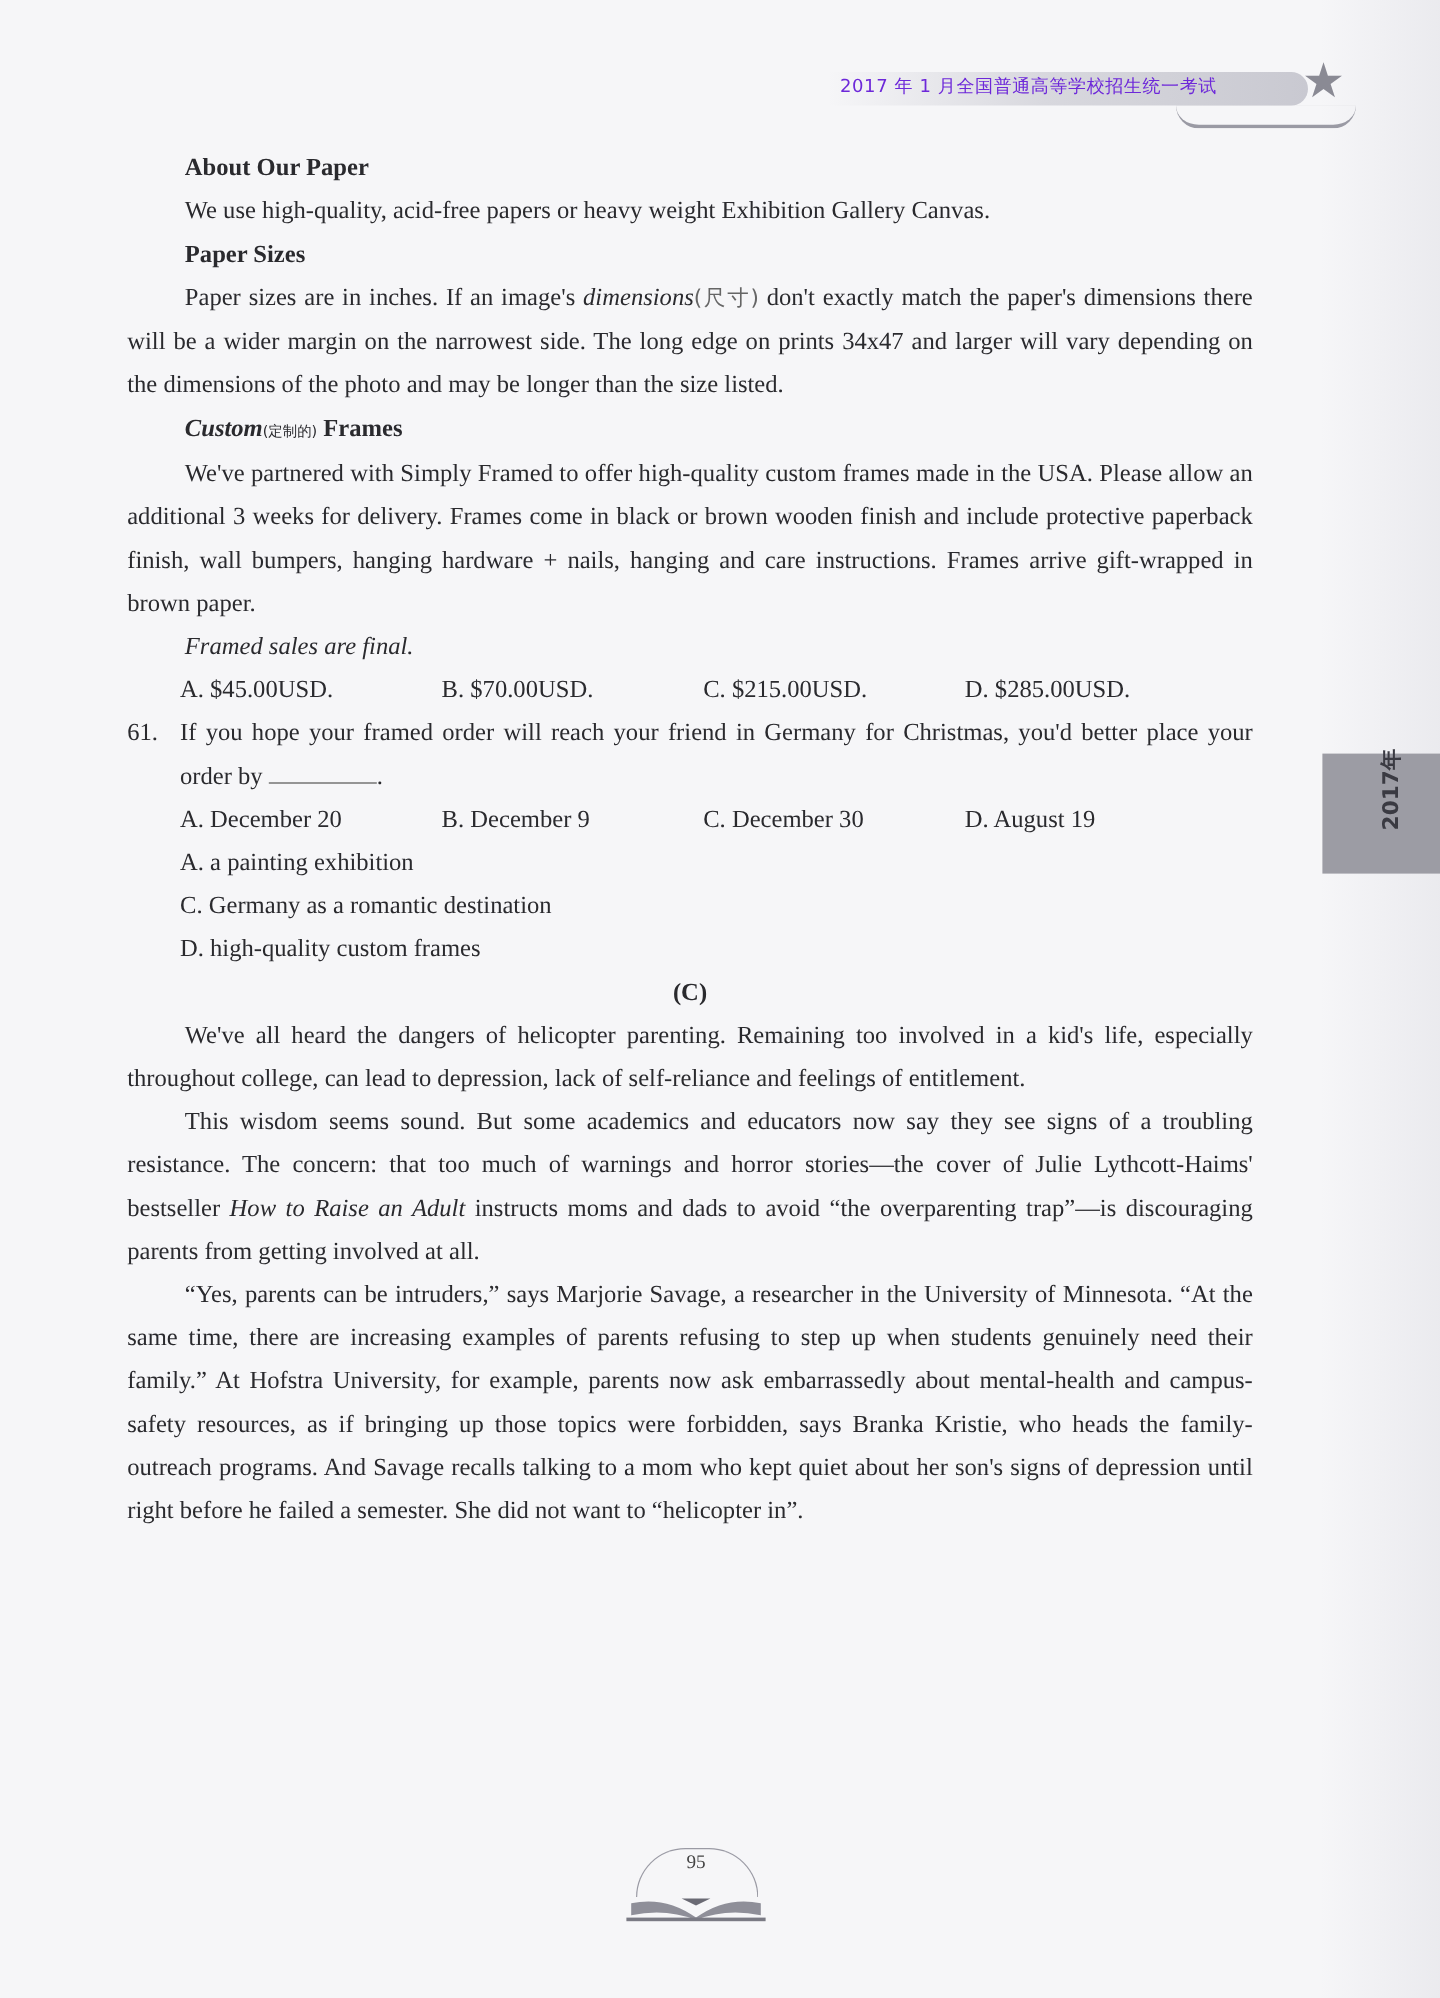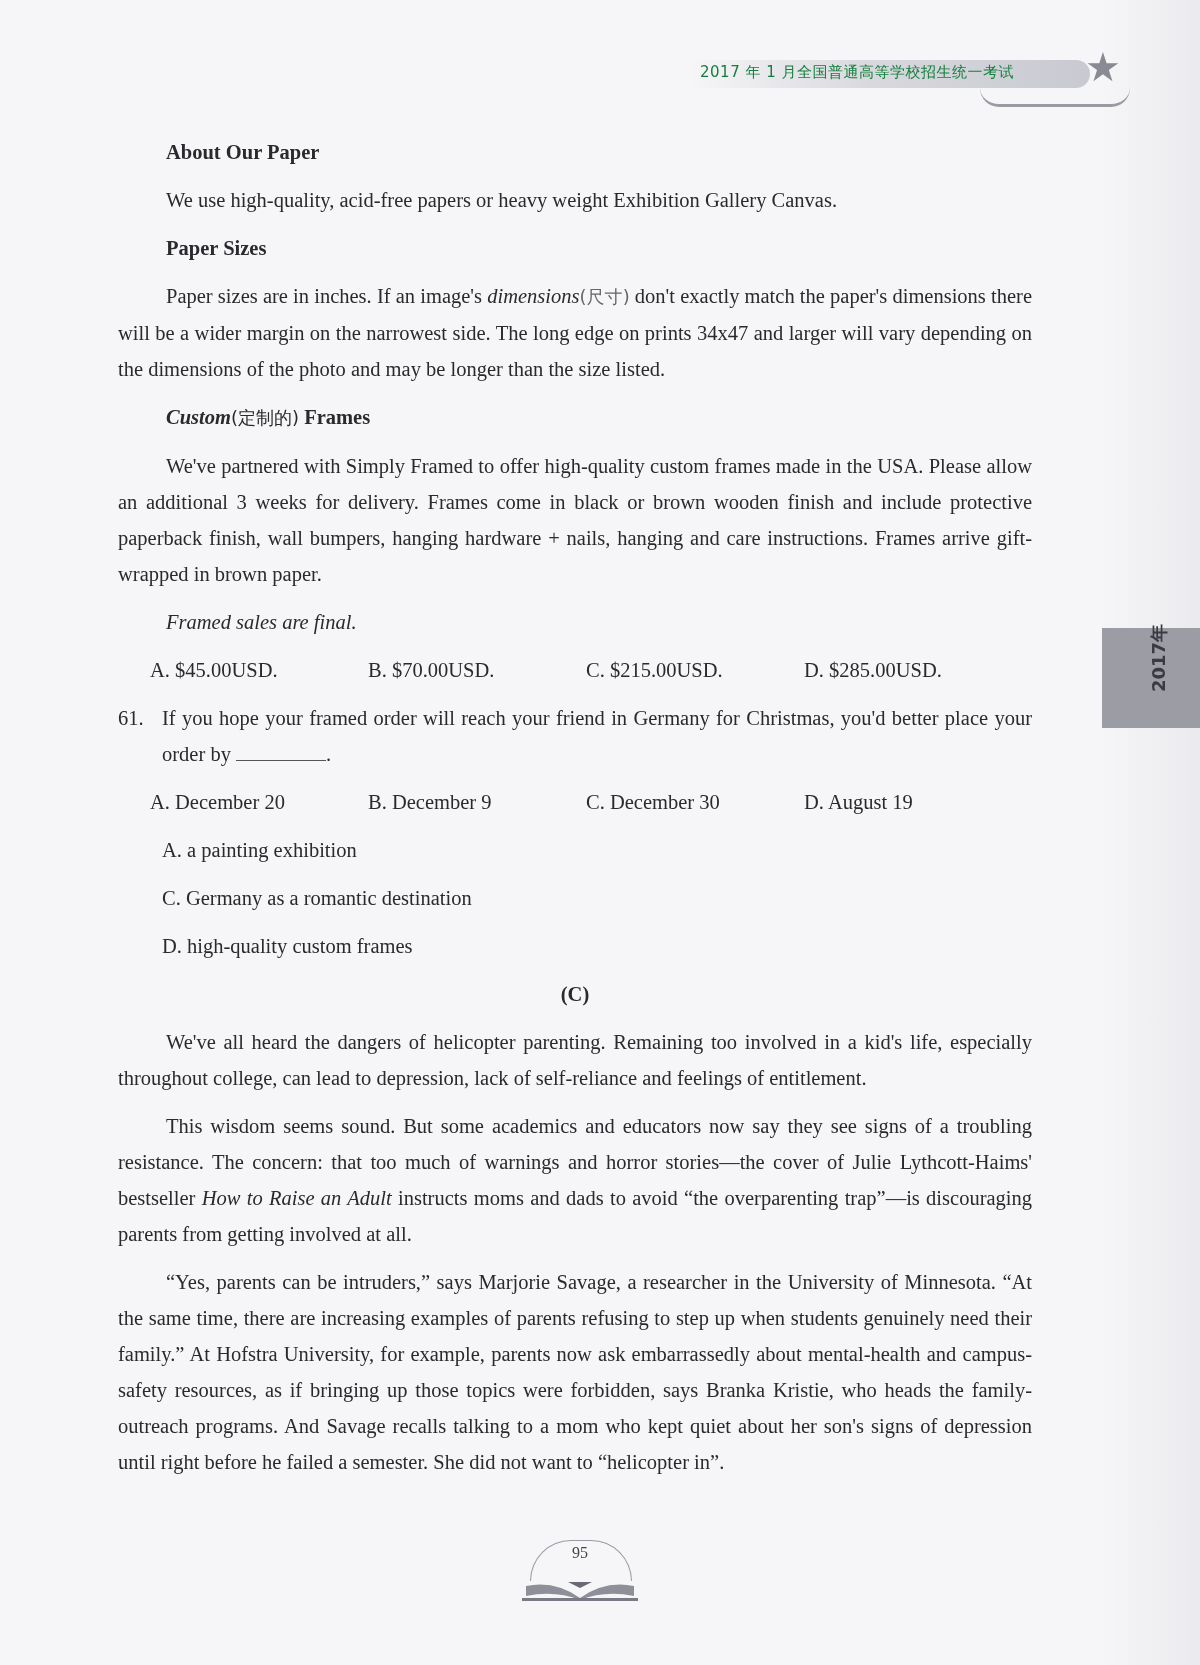--- a/index.html
+++ b/index.html
@@ -17,36 +17,36 @@
   .header {
     position: absolute; top: 58px; left: 690px; width: 440px; height: 36px;
   }
   .header-band {
     position: absolute; left: 0; top: 2px; width: 400px; height: 28px;
     background: linear-gradient(90deg, rgba(255,255,255,0) 0%, #d8d8de 45%, #c9c9d1 100%);
     border-radius: 0 14px 14px 0;
   }
   .header-title {
     position: absolute; left: 10px; top: 5px;
-    font-family: "DejaVu Sans", sans-serif; font-size: 15px; color: #15803d;
+    font-family: "DejaVu Sans", sans-serif; font-size: 15px; color: #6d28d9;
     white-space: nowrap; letter-spacing: 0.5px;
   }
   .header-star {
     position: absolute; left: 395px; top: -10px; font-size: 40px; color: #8a8a94;
     line-height: 1;
   }
   .header-swoosh {
     position: absolute; left: 290px; top: 30px; width: 150px; height: 16px;
     border-bottom: 3px solid #9a9aa4; border-radius: 0 0 60px 60px;
   }
   .content {
     position: absolute; left: 106px; top: 122px; width: 938px;
     font-size: 20.5px; line-height: 36px;
   }
-  .content p { margin: 12px; text-align: justify; text-align-last: left; }
+  .content p { margin: 0; text-align: justify; text-align-last: left; }
   .indent { text-indent: 48px; }
   .heading { font-weight: bold; padding-left: 48px; }
   .ital { font-style: italic; }
   .q { padding-left: 44px; text-indent: -44px; }
   .q .num { display: inline-block; width: 44px; text-indent: 0; }
   .opts4 { padding-left: 44px; display: flex; }
   .opts4 span { display: inline-block; }
   .opts4 .o { width: 218px; }
   .opt1 { padding-left: 44px; }
   .blank { display: inline-block; width: 90px; border-bottom: 1px solid #555; height: 22px; vertical-align: baseline; }
@@ -90,21 +90,21 @@
 
 <div class="side-tab">
   <div class="side-tab-label">2017年</div>
 </div>
 
 <div class="content">
   <p class="heading">About Our Paper</p>
   <p class="indent">We use high-quality, acid-free papers or heavy weight Exhibition Gallery Canvas.</p>
   <p class="heading">Paper Sizes</p>
   <p class="indent"><span>Paper sizes are in inches. If an image's </span><span class="ital">dimensions</span><span style="color:#666;font-family:'DejaVu Sans',sans-serif;font-size:18px;">(尺寸)</span><span> don't exactly match the paper's dimensions there will be a wider margin on the narrowest side. The long edge on prints 34x47 and larger will vary depending on the dimensions of the photo and may be longer than the size listed.</span></p>
-  <p class="heading"><span class="ital">Custom</span><span style="font-family:'DejaVu Sans',sans-serif;font-size:18px;font-weight:normal;">(定制的)</span><span> Frames</span></p>
+  <p class="heading"><span class="ital">Custom</span><span style="font-family:'DejaVu Sans',sans-serif;font-size:12px;font-weight:normal;">(定制的)</span><span> Frames</span></p>
   <p class="indent">We've partnered with Simply Framed to offer high-quality custom frames made in the USA. Please allow an additional 3 weeks for delivery. Frames come in black or brown wooden finish and include protective paperback finish, wall bumpers, hanging hardware + nails, hanging and care instructions. Frames arrive gift-wrapped in brown paper.</p>
   <p class="indent ital">Framed sales are final.</p>
 
   <div class="opts4">
     <span class="o">A.  $45.00USD.</span>
     <span class="o">B.  $70.00USD.</span>
     <span class="o">C.  $215.00USD.</span>
     <span class="o">D.  $285.00USD.</span>
   </div>
 

